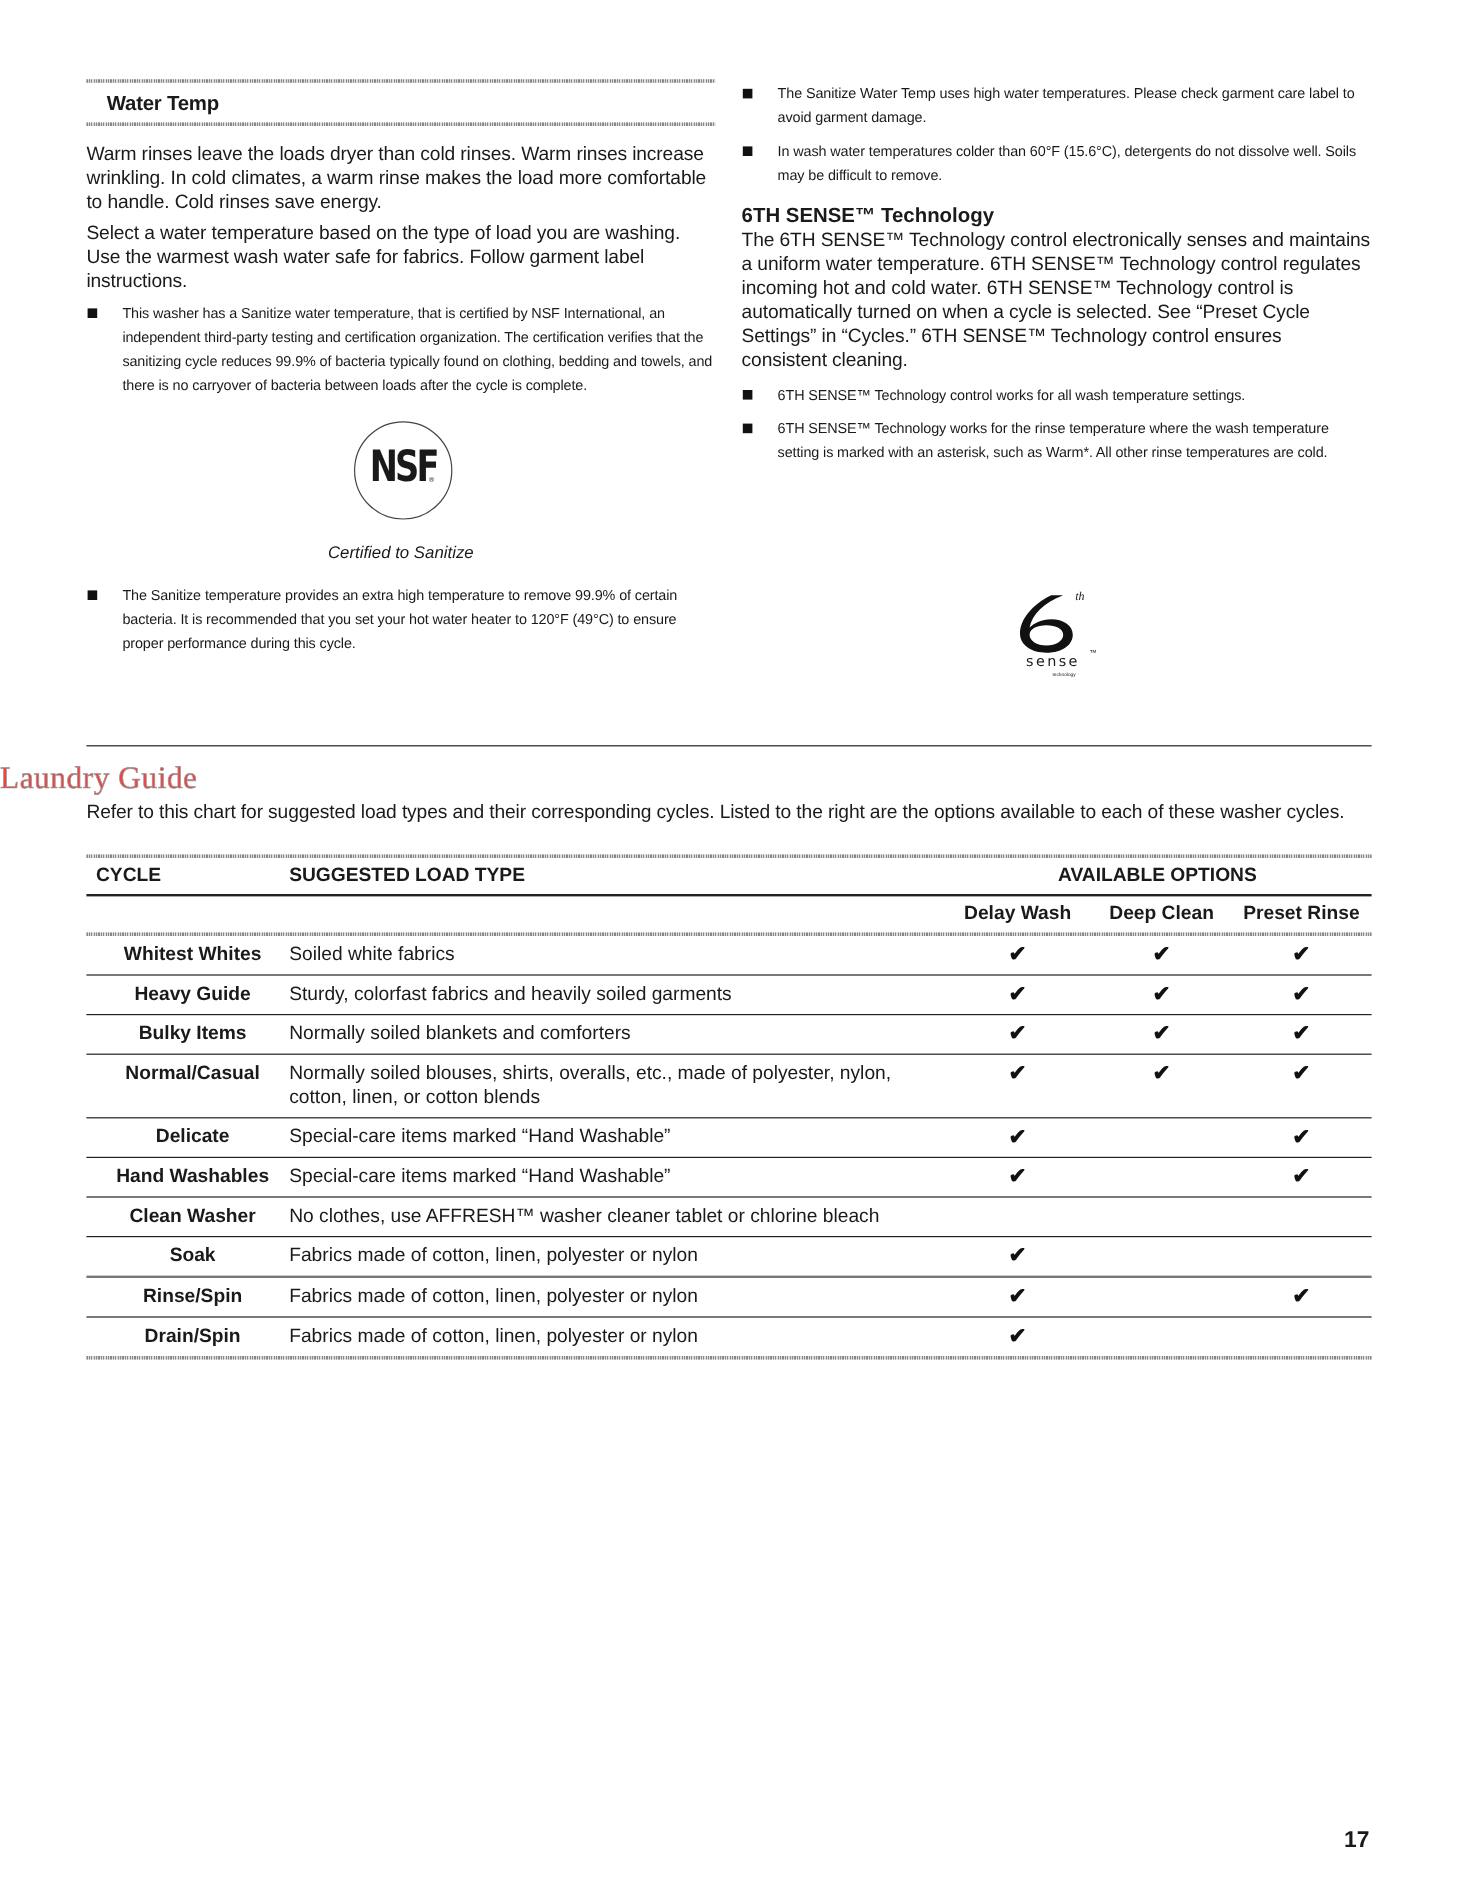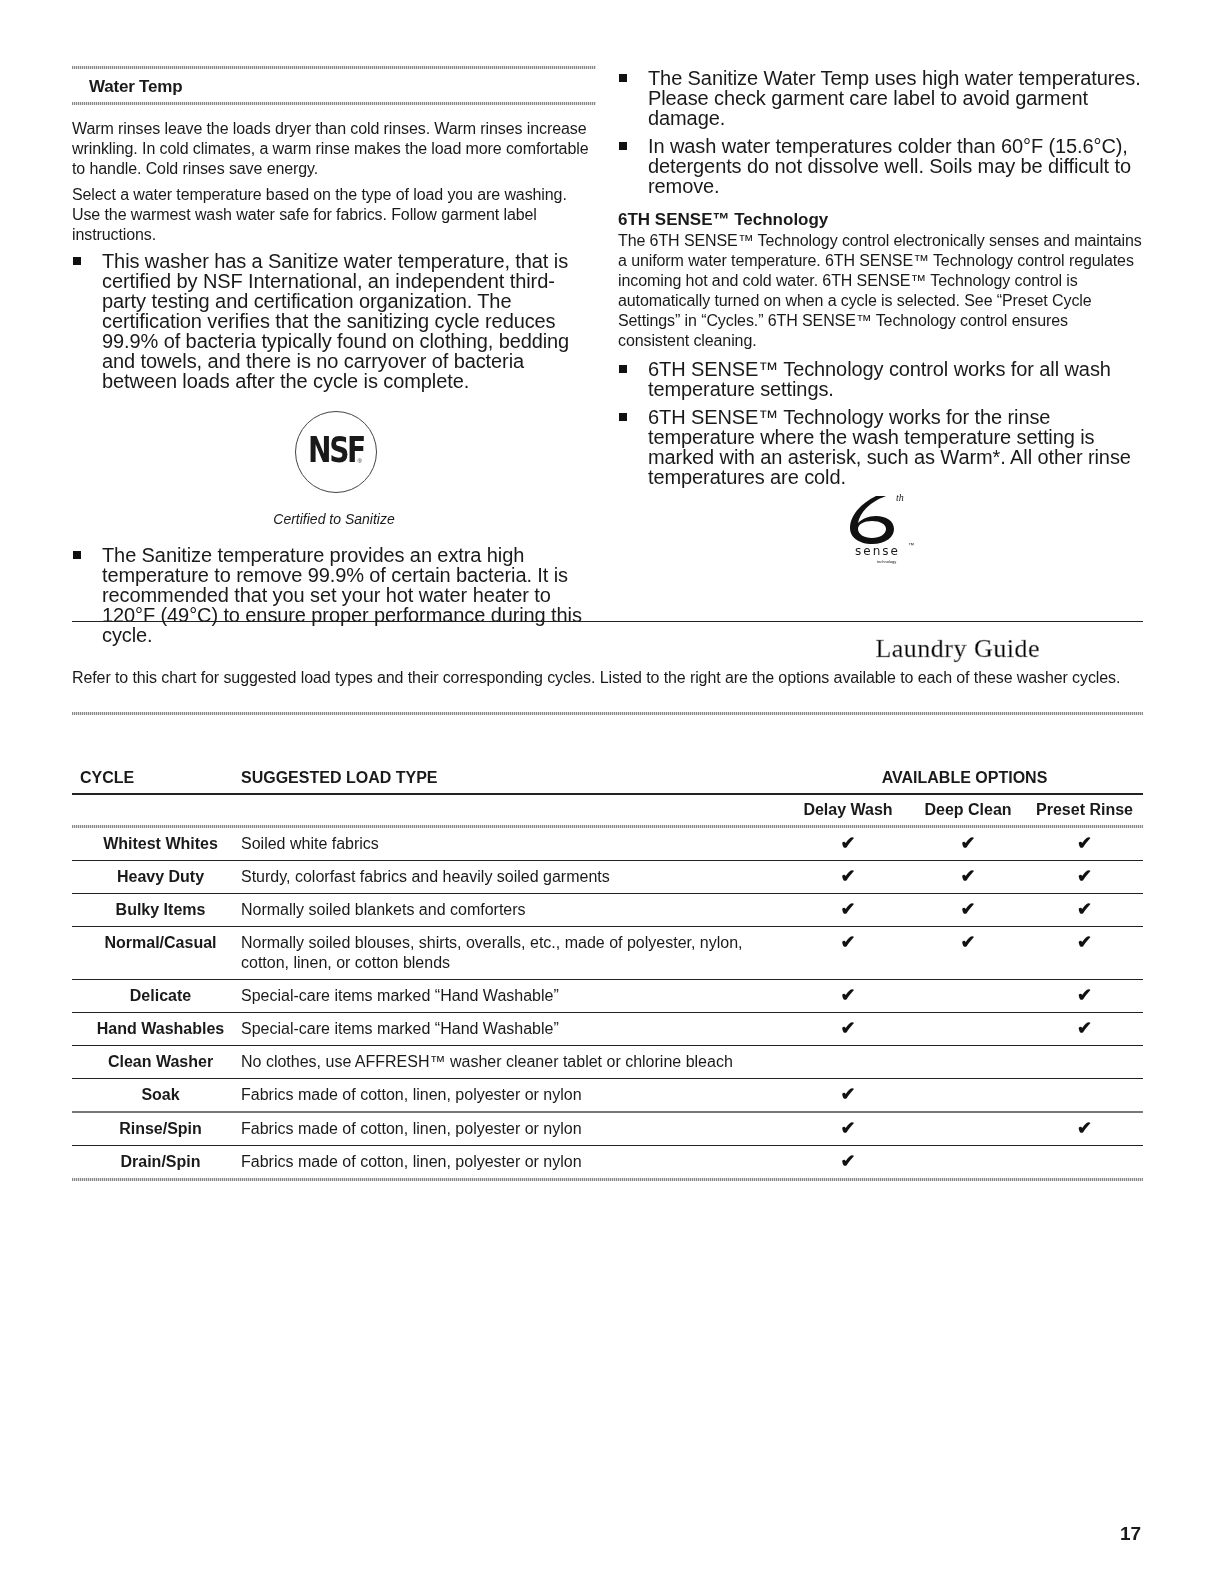--- a/index.html
+++ b/index.html
@@ -15,21 +15,21 @@
       height: 3px;
       background-image: repeating-linear-gradient(90deg, #888 0 1px, #ddd 1px 2px);
     }
     .section-head {
       font-weight: bold; font-size: 17px; padding: 8px 0 5px 17px; letter-spacing: -0.2px;
     }
     p {
       margin: 0 0 6px 0; font-size: 16px; line-height: 20px; letter-spacing: -0.1px;
     }
     .bullet {
-      position: relative; padding-left: 30px; font-size: 20px; line-height: 20px;
+      position: relative; padding-left: 30px; font-size: 12px; line-height: 20px;
       margin: 0 0 8px 0; letter-spacing: -0.1px;
     }
     .bullet .sq {
       position: absolute; left: 1px; top: 6px; width: 8px; height: 8px; background: #111;
     }
     .right-head { font-weight: bold; font-size: 17px; margin: 14px 0 1px 0; }
 
     .nsf-wrap { text-align: center; margin: 20px 0 0 0; }
     .nsf-circle {
       display: inline-block; width: 80px; height: 80px; border: 1px solid #444; border-radius: 50%;
@@ -40,32 +40,32 @@
       font-family: "DejaVu Sans", sans-serif; font-weight: bold; font-size: 36px;
       letter-spacing: -3px; transform: scaleX(0.78); color: #1a1a1a;
     }
     .nsf-caption { font-style: italic; font-size: 14px; margin: 14px 0 18px 0; }
 
     .sense-logo { position: absolute; left: 838px; top: 488px; width: 90px; height: 80px; }
 
     .divider { position: absolute; left: 72px; top: 621px; width: 1071px; height: 1px; background: #222; }
 
     .lg-title {
-      position: absolute; left: 0; width: 1040px; top: 634px; text-align: right;
-      font-family: "Liberation Serif", serif; font-size: 26px; color: #000000;
+      position: absolute; left: 0; width: 1040px; top: 634px; text-align: left;
+      font-family: "Liberation Serif", serif; font-size: 26px; color: #ef4444;
       -webkit-text-stroke: 0.6px #9a9a9a; letter-spacing: 0.5px;
     }
     .lg-intro {
       position: absolute; left: 72px; top: 668px; width: 1075px;
       font-size: 16px; line-height: 20px; letter-spacing: -0.1px;
     }
 
     .tbl { position: absolute; left: 72px; top: 712px; width: 1071px; }
     .tbl .dotted-rule { height: 3px; }
-    .thead1 { display: flex; height: 30px; align-items: center; font-weight: bold; font-size: 16px; margin-top: 48px; }
+    .thead1 { display: flex; height: 30px; align-items: center; font-weight: bold; font-size: 16px; }
     .thead1 .c-cycle { width: 169px; padding-left: 8px; box-sizing: border-box; }
     .thead1 .c-load { width: 545px; }
     .thead1 .c-avail { flex: 1; text-align: center; padding-left: 0; }
     .solid { height: 2px; background: #222; }
     .thead2 { display: flex; height: 30px; align-items: center; font-weight: bold; font-size: 16px; }
     .thead2 .spacer { width: 714px; }
     .opt-h { text-align: center; }
     .o1 { width: 124px; text-align: center; }
     .o2 { width: 116px; }
     .o3 { width: 117px; }
@@ -162,21 +162,21 @@
   <div class="dotted-rule"></div>
 
   <div class="trow">
     <div class="c-cycle">Whitest Whites</div>
     <div class="c-load">Soiled white fabrics</div>
     <div class="chk o1">✔</div>
     <div class="chk o2">✔</div>
     <div class="chk o3">✔</div>
   </div>
   <div class="trow">
-    <div class="c-cycle">Heavy Duty</div>
+    <div class="c-cycle">Heavy Guide</div>
     <div class="c-load">Sturdy, colorfast fabrics and heavily soiled garments</div>
     <div class="chk o1">✔</div>
     <div class="chk o2">✔</div>
     <div class="chk o3">✔</div>
   </div>
   <div class="trow">
     <div class="c-cycle">Bulky Items</div>
     <div class="c-load">Normally soiled blankets and comforters</div>
     <div class="chk o1">✔</div>
     <div class="chk o2">✔</div>

